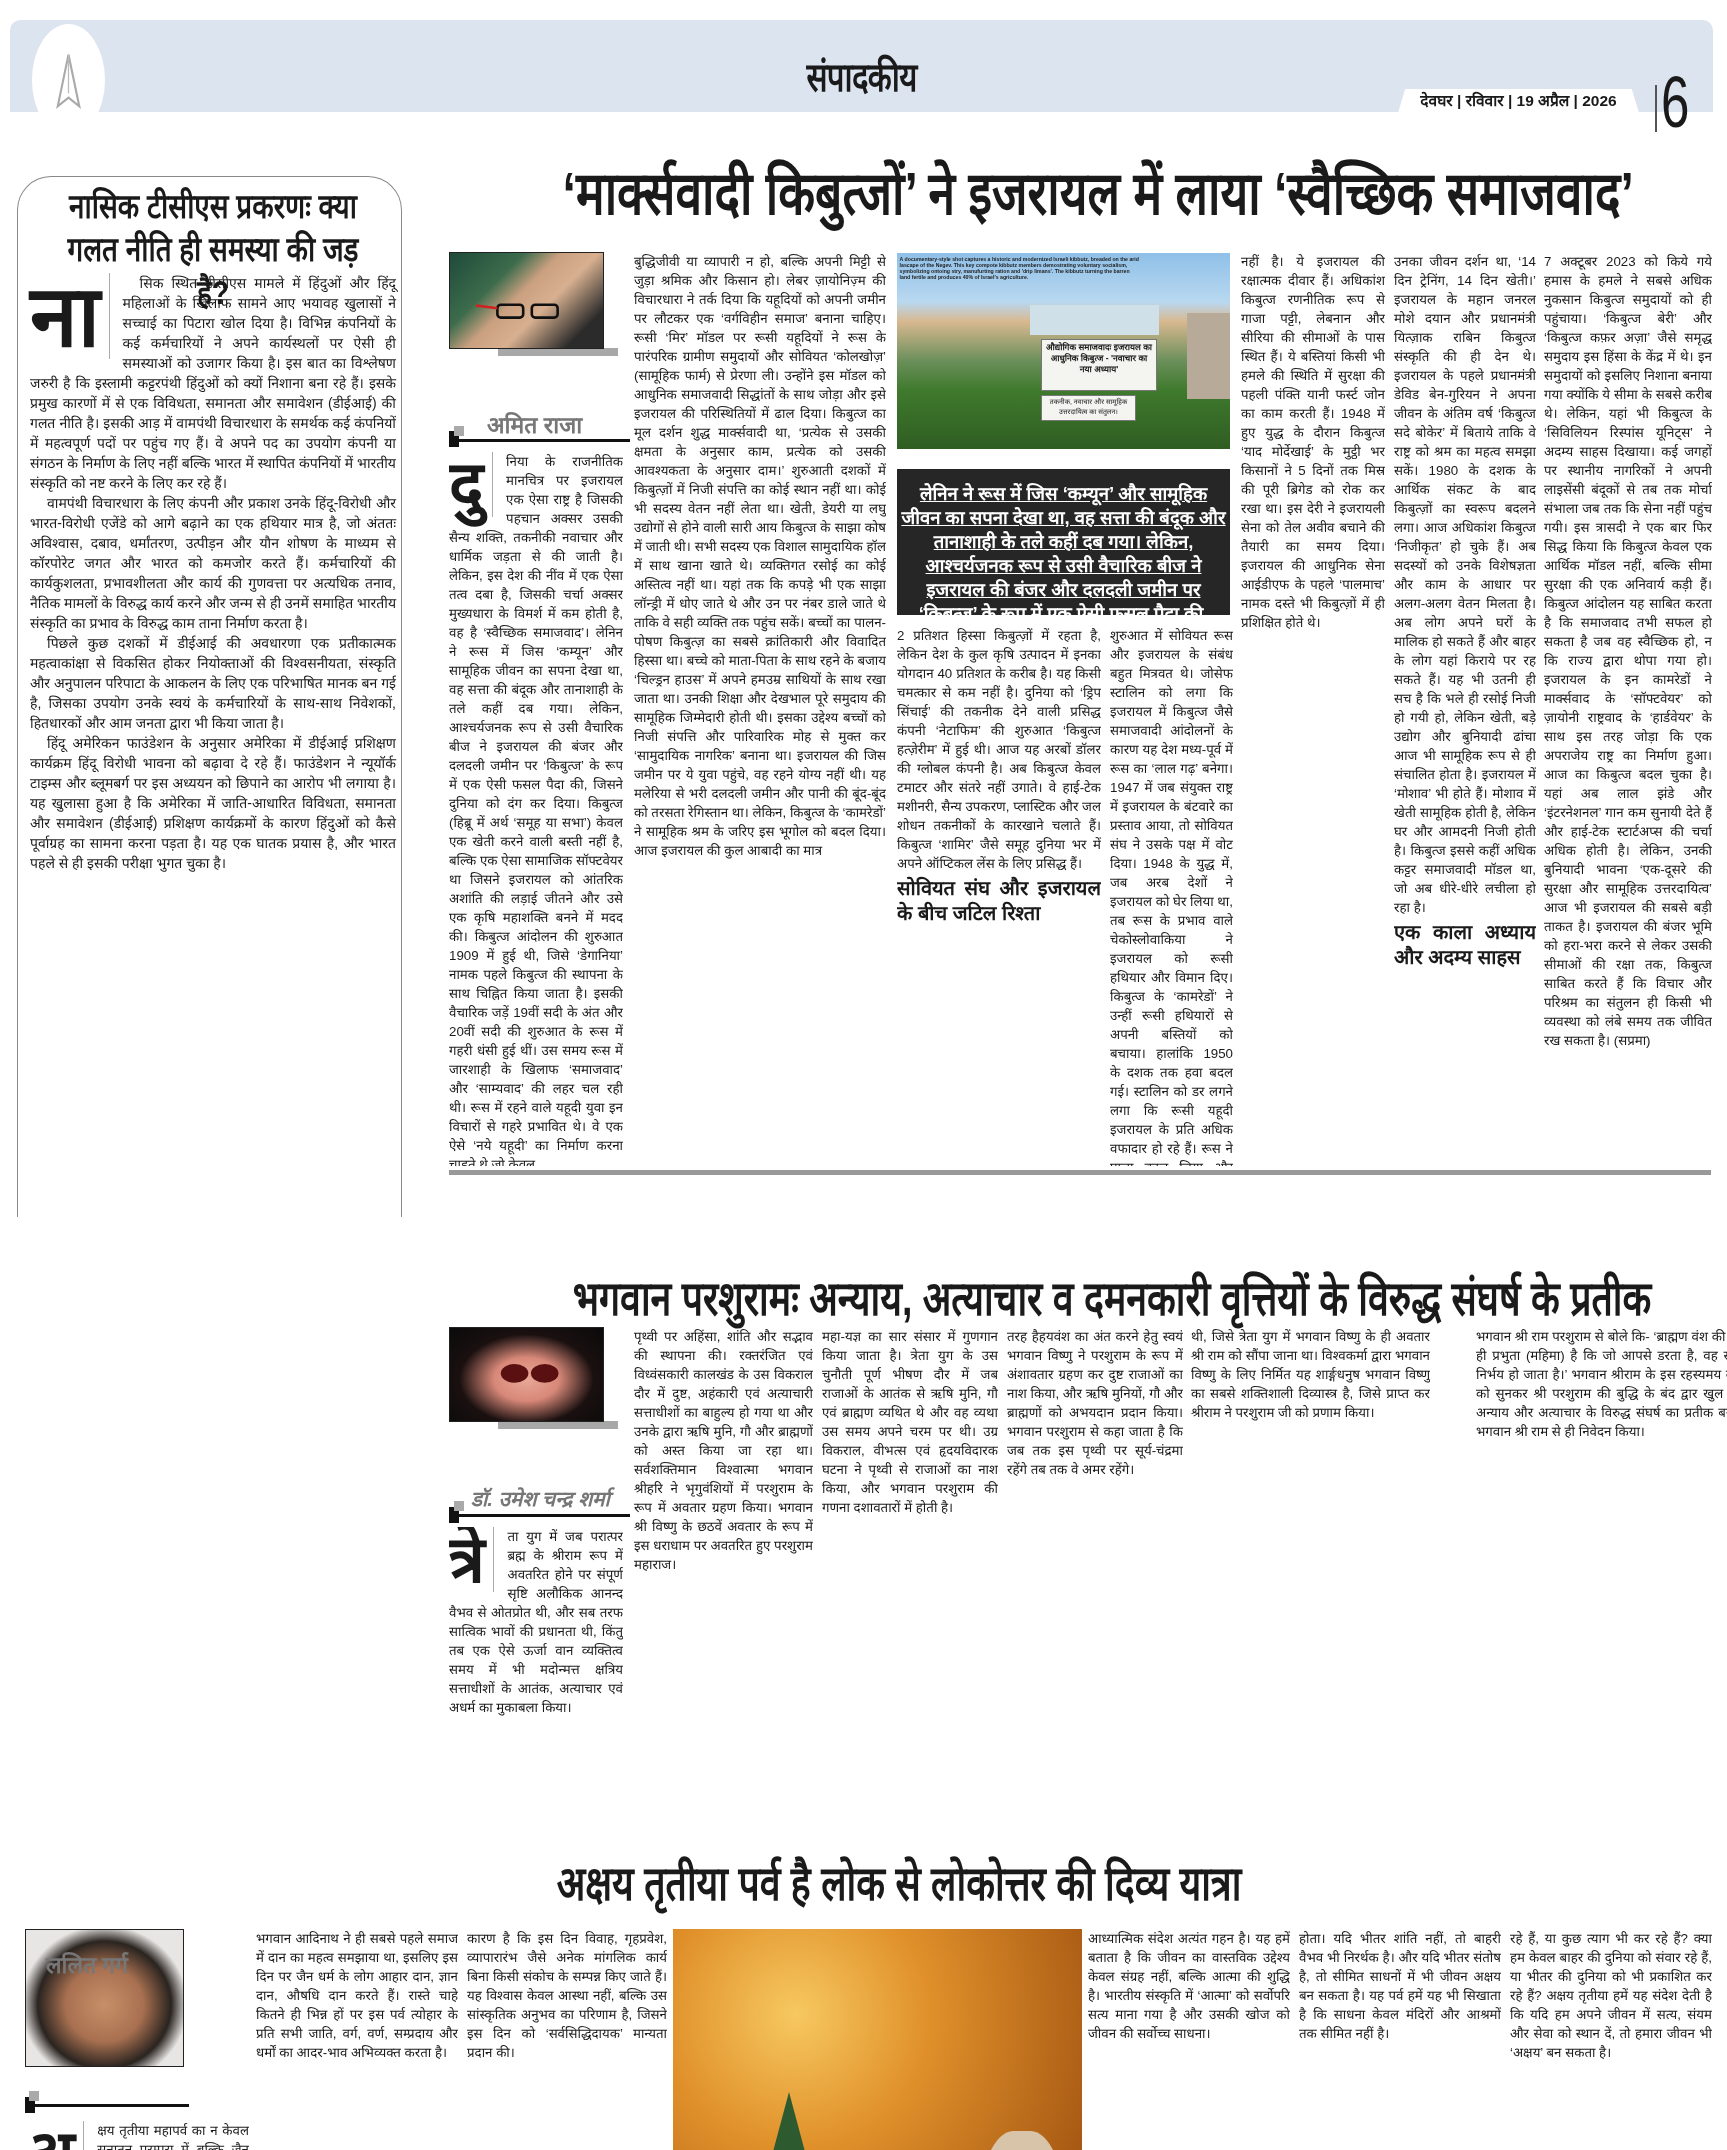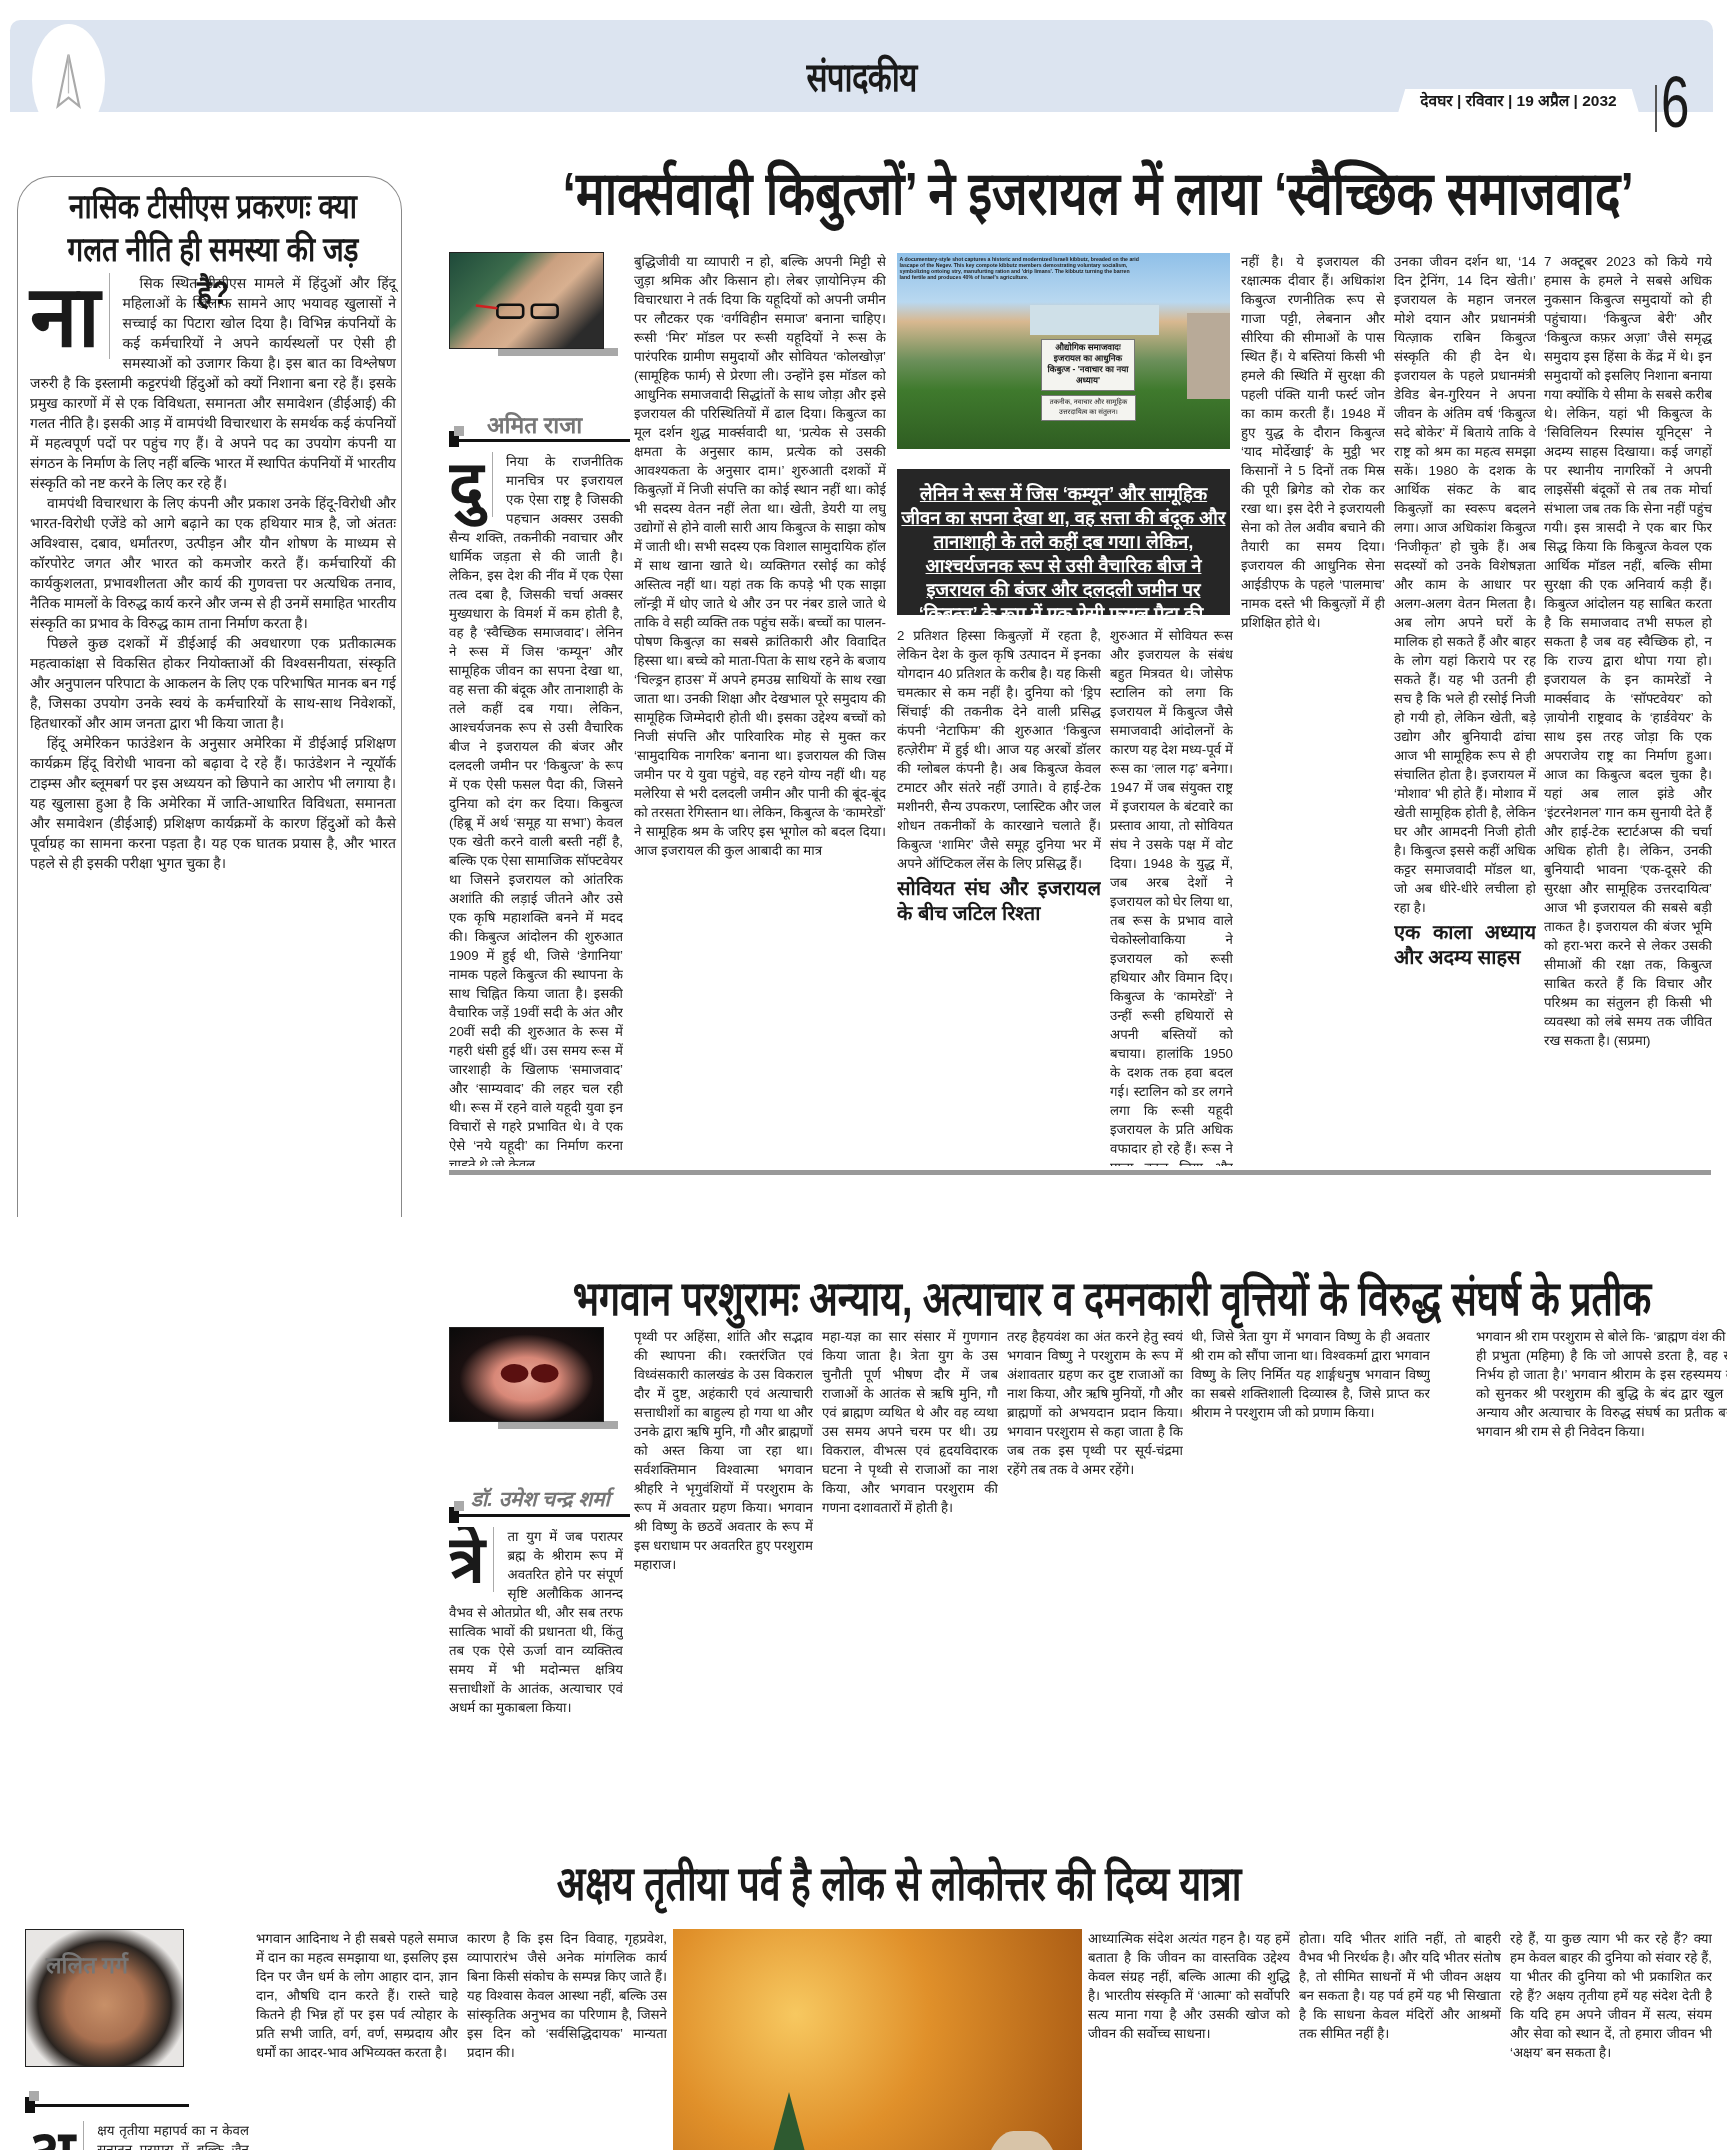--- a/index.html
+++ b/index.html
@@ -31,21 +31,21 @@
   .photo-shadow { position: absolute; background: #a8a8a8; }
   .byline { position: absolute; font-size: 23px; font-weight: bold; color: #777; line-height: 26px; }
   .byline-rule { position: absolute; height: 2.6px; background: #111; }
   .byline-sq-dark { position: absolute; width: 9.5px; height: 16.3px; background: #111; }
   .byline-sq-light { position: absolute; width: 10.3px; height: 10.3px; background: #aaa; }
 
   .col { position: absolute; font-size: 13.3px; line-height: 19px; text-align: justify; overflow: hidden; }
   .sub-head { font-size: 20px; font-weight: bold; line-height: 25px; margin: 2.6px 0; }
 
   .feature-img { position: absolute; left: 897px; top: 253px; width: 333px; height: 196px; background: linear-gradient(180deg, #8fc0e8 0%, #b9d8f0 25%, #d8b890 35%, #6b8f5a 55%, #3f7a2d 70%, #2f5d22 100%); overflow: hidden; }
-  .feature-img .sign { position: absolute; left: 144px; top: 86px; width: 94px; height: 52px; background: #f4f4f0; border: 1.3px solid #777; font-size: 8.6px; font-weight: bold; text-align: center; line-height: 11.2px; padding: 1.7px; }
+  .feature-img .sign { position: absolute; left: 144px; top: 86px; width: 116px; height: 52px; background: #f4f4f0; border: 1.3px solid #777; font-size: 8.6px; font-weight: bold; text-align: center; line-height: 11.2px; padding: 1.7px; }
   .feature-img .sign2 { position: absolute; left: 144px; top: 142px; width: 95px; height: 26px; background: #f4f4f0; border: 1.3px solid #777; font-size: 6.9px; text-align: center; line-height: 9.5px; padding: 1.3px; }
   .feature-img .imgcap { position: absolute; left: 2.6px; top: 2.6px; width: 241px; font-size: 5.2px; line-height: 6px; color: #222; font-weight: bold; }
   .feature-img .wall { position: absolute; right: 0; top: 60px; width: 43px; height: 86px; background: #b8aa98; }
   .feature-img .greenhouse { position: absolute; left: 133px; top: 52px; width: 129px; height: 30px; background: #cfe0e8; }
   .pullquote { position: absolute; left: 897px; top: 469px; width: 333px; height: 146px; background: #262626; color: #fff; font-size: 18.5px; font-weight: bold; line-height: 24px; text-align: center; padding: 13px 4.3px; text-decoration: underline; }
 
   .h-rule { position: absolute; height: 5.2px; background: #999; }
 
   .sec2-headline { position: absolute; left: 430px; top: 1269px; width: 1297px; text-align: center; font-size: 48px; font-weight: bold; line-height: 60px; transform: scaleX(0.78); white-space: nowrap; }
   .sec3-headline { position: absolute; left: 430px; top: 1854px; width: 938px; text-align: center; font-size: 48px; font-weight: bold; line-height: 60px; transform: scaleX(0.78); white-space: nowrap; }
@@ -61,21 +61,21 @@
   <div class="pen-circle">
     <svg width="39" height="69" viewBox="0 0 90 160">
         <path d="M20 140 L45 20 L70 140 L45 120 Z" fill="none" stroke="#aaa" stroke-width="5"></path>
         <line x1="45" y1="20" x2="45" y2="110" stroke="#bbb" stroke-width="3"></line>
       </svg>
   </div>
   <div class="section-title">संपादकीय</div>
   <div class="page-divider"></div>
   <div class="page-num">6</div>
 </header>
-<div class="date-tab">देवघर | रविवार | 19 अप्रैल | 2032</div>
+<div class="date-tab">देवघर | रविवार | 19 अप्रैल | 2026</div>
 
 <div class="left-box"></div>
 <h2 class="left-headline">नासिक टीसीएस प्रकरणः क्या गलत नीति ही समस्या की जड़ है?</h2>
 <article class="left-body">
   <span class="dropcap">ना</span>
   <p>सिक स्थित टीसीएस मामले में हिंदुओं और हिंदू महिलाओं के खिलाफ सामने आए भयावह खुलासों ने सच्चाई का पिटारा खोल दिया है। विभिन्न कंपनियों के कई कर्मचारियों ने अपने कार्यस्थलों पर ऐसी ही समस्याओं को उजागर किया है। इस बात का विश्लेषण जरुरी है कि इस्लामी कट्टरपंथी हिंदुओं को क्यों निशाना बना रहे हैं। इसके प्रमुख कारणों में से एक विविधता, समानता और समावेशन (डीईआई) की गलत नीति है। इसकी आड़ में वामपंथी विचारधारा के समर्थक कई कंपनियों में महत्वपूर्ण पदों पर पहुंच गए हैं। वे अपने पद का उपयोग कंपनी या संगठन के निर्माण के लिए नहीं बल्कि भारत में स्थापित कंपनियों में भारतीय संस्कृति को नष्ट करने के लिए कर रहे हैं।</p>
   <p>वामपंथी विचारधारा के लिए कंपनी और प्रकाश उनके हिंदू-विरोधी और भारत-विरोधी एजेंडे को आगे बढ़ाने का एक हथियार मात्र है, जो अंततः अविश्वास, दबाव, धर्मांतरण, उत्पीड़न और यौन शोषण के माध्यम से कॉरपोरेट जगत और भारत को कमजोर करते हैं। कर्मचारियों की कार्यकुशलता, प्रभावशीलता और कार्य की गुणवत्ता पर अत्यधिक तनाव, नैतिक मामलों के विरुद्ध कार्य करने और जन्म से ही उनमें समाहित भारतीय संस्कृति का प्रभाव के विरुद्ध काम ताना निर्माण करता है।</p>
   <p>पिछले कुछ दशकों में डीईआई की अवधारणा एक प्रतीकात्मक महत्वाकांक्षा से विकसित होकर नियोक्ताओं की विश्वसनीयता, संस्कृति और अनुपालन परिपाटा के आकलन के लिए एक परिभाषित मानक बन गई है, जिसका उपयोग उनके स्वयं के कर्मचारियों के साथ-साथ निवेशकों, हितधारकों और आम जनता द्वारा भी किया जाता है।</p>
   <p>हिंदू अमेरिकन फाउंडेशन के अनुसार अमेरिका में डीईआई प्रशिक्षण कार्यक्रम हिंदू विरोधी भावना को बढ़ावा दे रहे हैं। फाउंडेशन ने न्यूयॉर्क टाइम्स और ब्लूमबर्ग पर इस अध्ययन को छिपाने का आरोप भी लगाया है। यह खुलासा हुआ है कि अमेरिका में जाति-आधारित विविधता, समानता और समावेशन (डीईआई) प्रशिक्षण कार्यक्रमों के कारण हिंदुओं को कैसे पूर्वाग्रह का सामना करना पड़ता है। यह एक घातक प्रयास है, और भारत पहले से ही इसकी परीक्षा भुगत चुका है।</p>
 </article>

